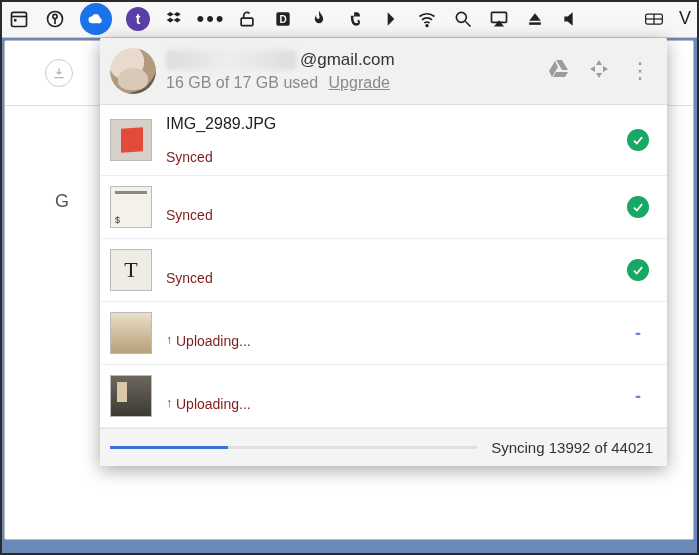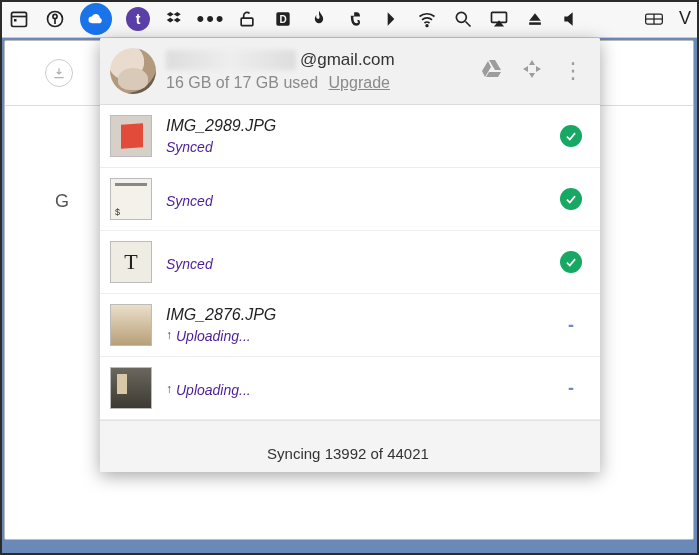--- a/index.html
+++ b/index.html
@@ -55,21 +55,21 @@
     display:flex;align-items:center;justify-content:center;
     color:#aaa;
   }
   .bg-window hr { border:none; border-top:1px solid #ddd; margin-top:18px;}
   .bg-window .sideletter { position:absolute; left:50px; top:150px; font-size:18px; color:#555;}
   
   
   .panel {
     position: absolute;
     top: 38px; left: 100px;
-    width: 500px;
+    width: 567px;
     background: #fff;
     box-shadow: 0 4px 18px rgba(0,0,0,.35);
     border-radius: 2px;
     overflow: hidden;
   }
   .panel-header {
     display: flex;
     align-items: center;
     padding: 10px 14px 10px 10px;
     background: #f1f1f1;
@@ -121,39 +121,39 @@
   .thumb.red::after{content:"";position:absolute;inset:8px 8px 8px 10px;background:#e24a3a;transform:skewY(-4deg);}
   .thumb.paper { background:#f4f1ea; position:relative;}
   .thumb.paper::before{content:"";position:absolute;top:4px;left:4px;right:4px;height:3px;background:#888;}
   .thumb.paper::after{content:"$";position:absolute;bottom:2px;left:4px;font-size:9px;color:#333;}
   .thumb.news { background:#efece4; position:relative;}
   .thumb.news::after{content:"T";position:absolute;inset:0;display:flex;align-items:center;justify-content:center;font-family:Georgia,serif;font-size:22px;color:#222;}
   .thumb.sepia { background:linear-gradient(#eadfc9,#b89f7a);}
   .thumb.darkp { background:linear-gradient(#6b675e,#3d3a33); position:relative;}
   .thumb.darkp::after{content:"";position:absolute;left:6px;top:6px;width:10px;height:20px;background:#d9c8a8;}
   
-  .file-meta { flex:1; min-width:0;font-style:italic;}
+  .file-meta { flex:1; min-width:0;}
   .file-name { font-size:16px; color:#222;}
-  .file-status { font-size:14px; color:#4c1d95; margin-top:4px; display:flex; align-items:flex-start; gap:4px;}
+  .file-status { font-size:14px; color:#7f1d1d; margin-top:16px; display:flex; align-items:flex-start; gap:4px;}
   .file-status .up-arrow { font-size:12px; }
   
   .status-icon { width:26px; display:flex; justify-content:center; }
   .check {
     width:22px; height:22px; border-radius:50%;
     background:#17a864; display:flex;align-items:center;justify-content:center;
   }
   .check svg { width:14px; height:14px; stroke:#fff; stroke-width:3; fill:none;}
   .dash { color:#6a88cc; font-weight:700; font-size:18px;}
   
   .panel-footer {
     background:#f4f4f4;
     border-top:1px solid #e2e2e2;
     padding: 10px 14px 10px 10px;
     display:flex; align-items:center; gap:14px;
-    font-size:15px; color:#333;flex-direction:column;
+    font-size:15px; color:#333;
   }
   .progress {
     flex:1; height:3px; background:#e0e0e0; position:relative;
   }
   .progress .bar { position:absolute; left:0; top:0; bottom:0; background:#3b72d9;}
   
   .menubar .edgeletter { color:#222; font-size:18px;}
 </style>
 </head>
 <body>
@@ -334,21 +334,20 @@
           <div class="check">
             <svg viewBox="0 0 24 24">
               <polyline points="5 13 10 18 19 7"></polyline>
             </svg>
           </div>
         </div>
       </div>
       <div class="file-row">
         <div class="thumb sepia"></div>
         <div class="file-meta">
-          <div class="file-name">IMG_2876.JPG</div>
           <div class="file-status">
             <span class="up-arrow">↑</span>
             <span>Uploading...</span>
           </div>
         </div>
         <div class="status-icon">
           <span class="dash">-</span>
         </div>
       </div>
       <div class="file-row">

